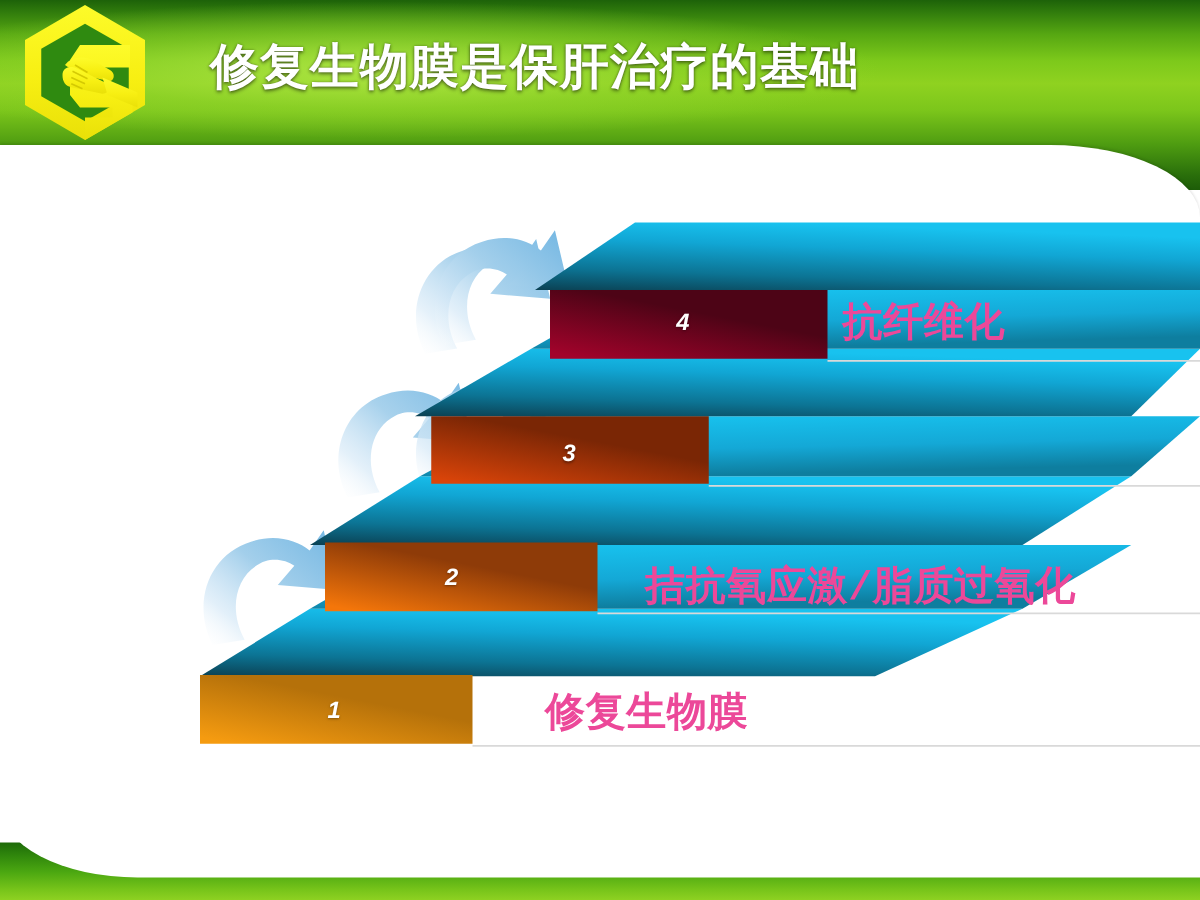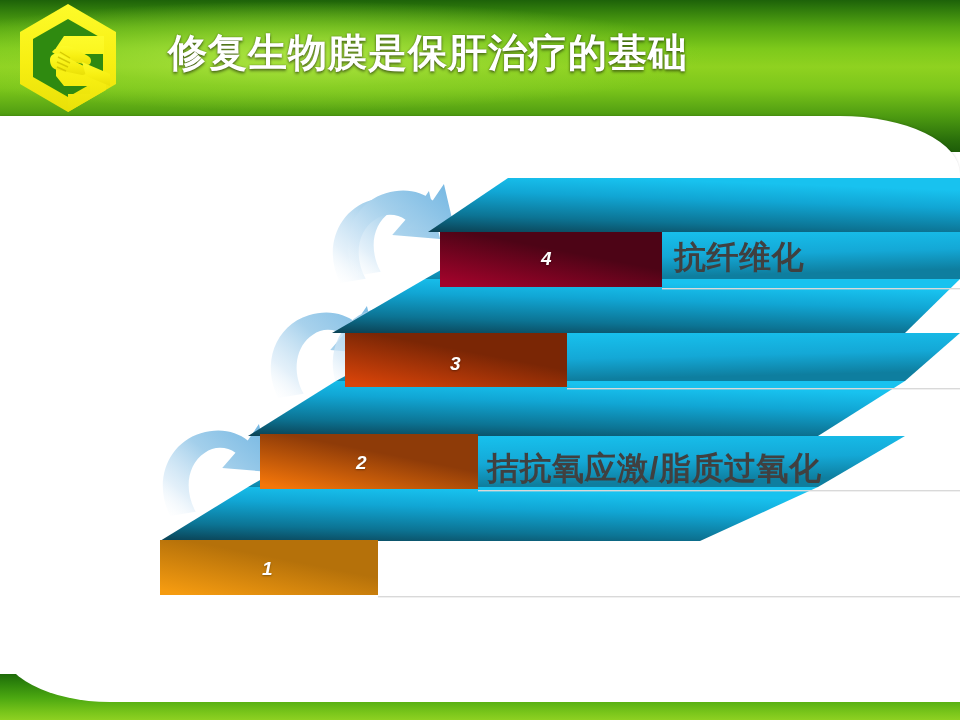--- a/index.html
+++ b/index.html
@@ -120,21 +120,21 @@
     left: 0;
     top: 116px;
     width: 960px;
     height: 560px;
   }
 
   .step-label {
     position: absolute;
     font-size: 32px;
     font-weight: bold;
-    color: #404040;
+    color: #ec4899;
     white-space: nowrap;
     letter-spacing: 0.5px;
   }
   .step-num {
     position: absolute;
     font-size: 19px;
     font-weight: bold;
     font-style: italic;
     color: #ffffff;
     text-shadow: 0 1px 2px rgba(0,0,0,0.35);
@@ -261,19 +261,20 @@
         <rect x="567" y="388" width="393" height="1.4" fill="#d9d9d9"></rect>
         <rect x="662" y="288" width="298" height="1.4" fill="#d9d9d9"></rect>
       </svg>
     </div>
 
   <div class="step-num" style="left:262px; top:558px;">1</div>
   <div class="step-num" style="left:356px; top:452px;">2</div>
   <div class="step-num" style="left:450px; top:353px;">3</div>
   <div class="step-num" style="left:541px; top:248px;">4</div>
 
-  <div class="step-label" style="left:487px; top:447px;">拮抗氧应激/脂质过氧化</div>
+  <div class="step-label" style="left:436px; top:548px;">修复生物膜</div>
+  <div class="step-label" style="left:516px; top:447px;font-family:Liberation Mono, monospace;">拮抗氧应激/脂质过氧化</div>
   <div class="step-label" style="left:674px; top:236px;">抗纤维化</div>
 
   <div class="footer-band"></div>
   <div class="footer-white"></div>
 
 </div>
 
 </body></html>

